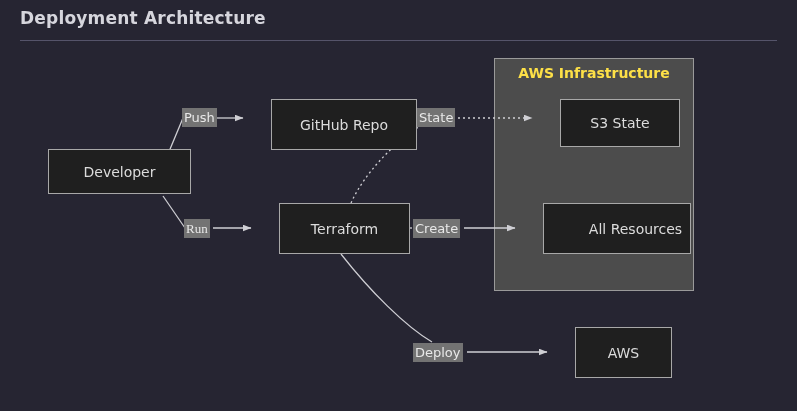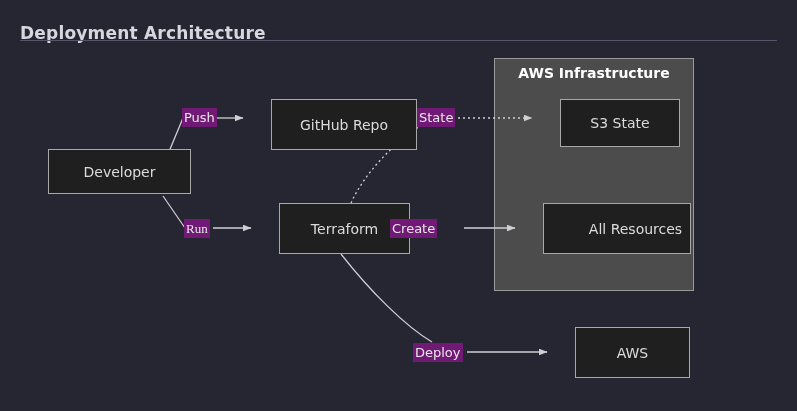--- a/index.html
+++ b/index.html
@@ -13,21 +13,21 @@
     position: relative;
     overflow: hidden;
     font-family: "DejaVu Sans", "Liberation Sans", sans-serif;
     -webkit-font-smoothing: antialiased;
   }
 
   
   #header-title {
     position: absolute;
     left: 20px;
-    top: 23px;
+    top: 8px;
     font-size: 17px;
     font-weight: bold;
     color: #d6d6dd;
     letter-spacing: 0.2px;
     white-space: nowrap;
   }
   #header-divider {
     position: absolute;
     left: 20px;
     top: 40px;
@@ -60,21 +60,21 @@
     box-sizing: border-box;
   }
   .cluster-title {
     position: absolute;
     top: 6px;
     left: 0;
     width: 100%;
     text-align: center;
     font-size: 14px;
     font-weight: bold;
-    color: #ffffff;
+    color: #fde047;
     white-space: nowrap;
   }
 
   
   .node {
     position: absolute;
     background: #1f1f1f;
     border: 1.5px solid #a8a8a8;
     box-sizing: border-box;
     display: flex;
@@ -82,21 +82,21 @@
     justify-content: center;
     color: #dcdcdc;
     font-size: 14px;
     white-space: nowrap;
     margin-left: 28px;
   }
 
   
   .edge-label {
     position: absolute;
-    background: #701a75;
+    background: #737373;
     color: #e8e8e8;
     font-size: 13px;
     line-height: 17px;
     padding: 1px 2px;
     white-space: nowrap;
     box-sizing: border-box;
   }
 </style>
 </head>
 <body>
@@ -144,26 +144,26 @@
       </div>
       <div class="node" style="left: 251px; top: 157px; width: 131px; height: 51px;">
         <span>Terraform</span>
       </div>
       <div class="node" style="left: 532px; top: 53px; width: 120px; height: 48px;">
         <span>S3 State</span>
       </div>
       <div class="node" style="left: 515px; top: 157px; width: 148px; height: 51px; padding-left: 37px;">
         <span>All Resources</span>
       </div>
-      <div class="node" style="left: 547px; top: 281px; width: 115px; height: 51px;">
+      <div class="node" style="left: 547px; top: 281px; width: 97px; height: 51px;">
         <span>AWS</span>
       </div>
     </div>
 
   <div id="edge-label-layer">
       <div class="edge-label" style="left: 182px; top: 62px;">Push</div>
       <div class="edge-label" style="left: 184px; top: 173px; font-family: Liberation Serif, serif;">Run</div>
       <div class="edge-label" style="left: 417px; top: 62px;">State</div>
-      <div class="edge-label" style="left: 390px; top: 173px; text-align: center;">Create</div>
+      <div class="edge-label" style="left: 413px; top: 173px; text-align: center;">Create</div>
       <div class="edge-label" style="left: 413px; top: 297px;">Deploy</div>
     </div>
 
 </div>
 
 </body></html>

